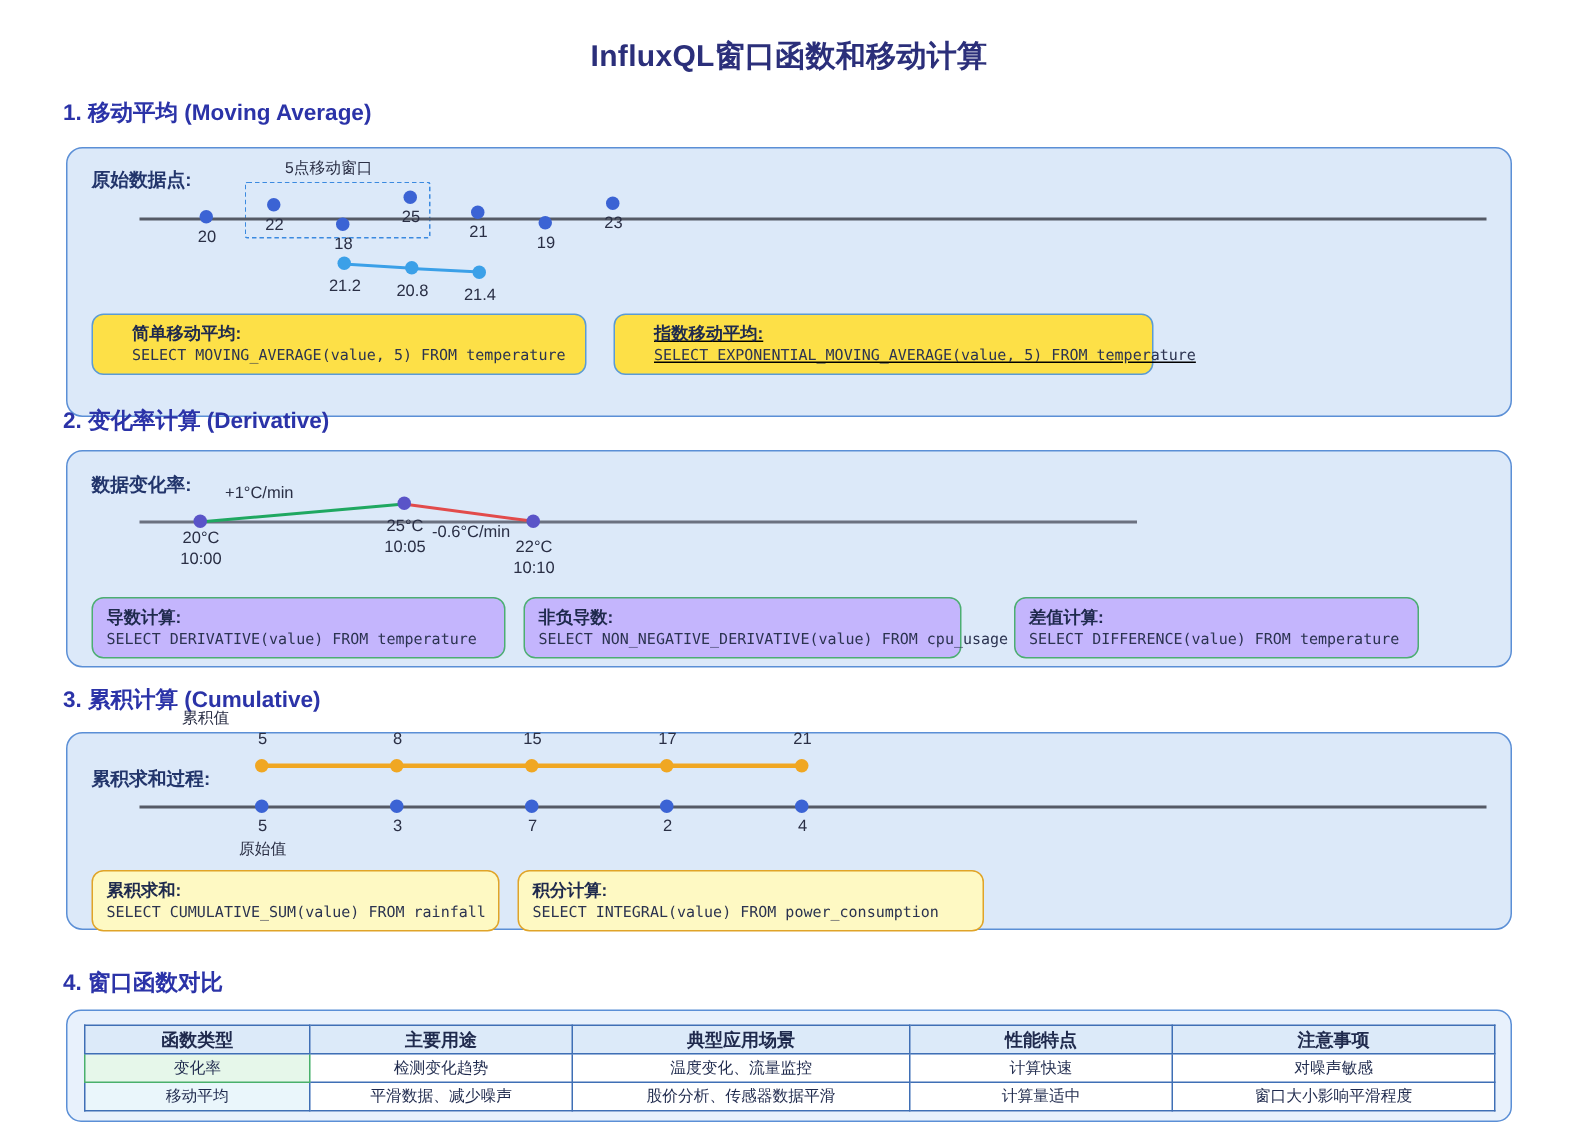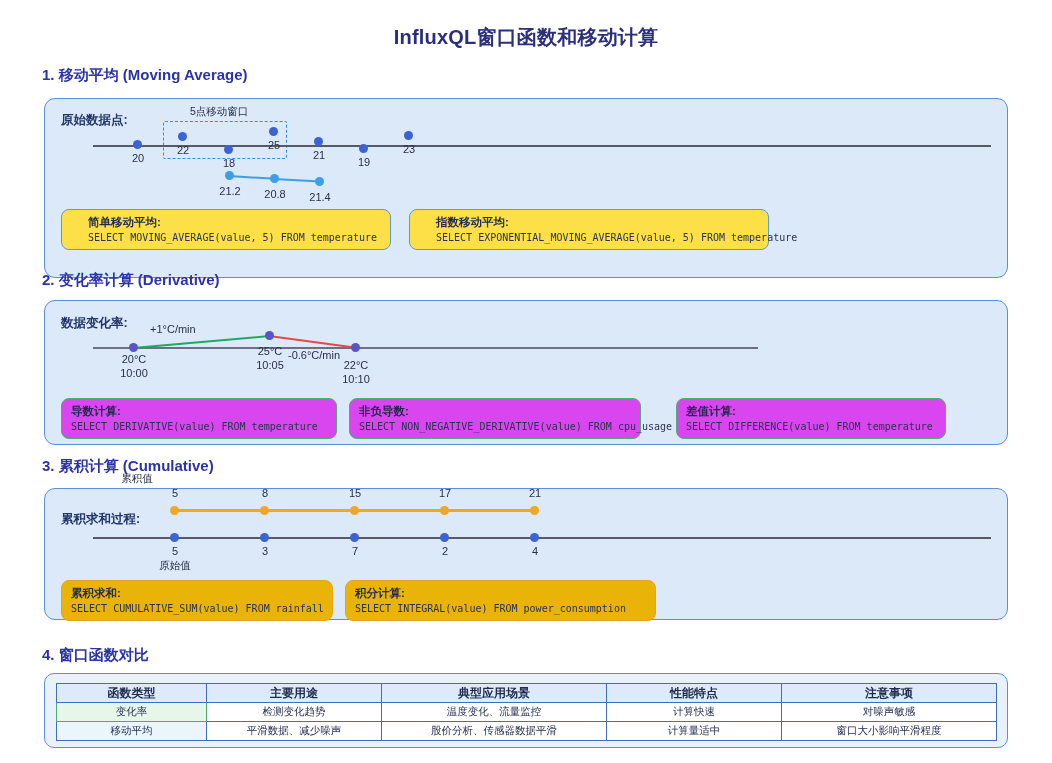--- a/index.html
+++ b/index.html
@@ -77,22 +77,22 @@
   .cum-line {
     position: absolute; height: 3px; background: #f0a723;
   }
 
   .codebox {
     position: absolute;
     border-radius: 8px;
     padding: 5px 9px 6px 9px;
   }
   .cb-blue { background: #fde047; border: 1.5px solid #5b9bd5; padding-left: 26px; }
-  .cb-green { background: #d946ef; border: 1.5px solid #4cae72; }
-  .cb-orange { background: #eab308; border: 1.5px solid #e0a428; }
+  .cb-green { background: #c4b5fd; border: 1.5px solid #4cae72; }
+  .cb-orange { background: #fef9c3; border: 1.5px solid #e0a428; }
   .cb-title {
     font-size: 11.5px; font-weight: bold; color: #1f2a4d; margin-bottom: 2px;
   }
   .cb-code {
     font-family: "DejaVu Sans Mono", "Liberation Mono", monospace;
     font-size: 10px; color: #2b3350; white-space: nowrap;
   }
 
   .tbl-panel {
     position: absolute; left: 44px; top: 673px; width: 964px; height: 75px;
@@ -158,21 +158,21 @@
     <div class="dot dot-lt" style="left:270px; top:78px;"></div>
 
     <div class="val" style="left:161px; top:86px; width:48px;">21.2</div>
     <div class="val" style="left:206px; top:89px; width:48px;">20.8</div>
     <div class="val" style="left:251px; top:92px; width:48px;">21.4</div>
 
     <div class="codebox cb-blue" style="left:16px; top:110px; width:330px;">
       <div class="cb-title">简单移动平均:</div>
       <div class="cb-code">SELECT MOVING_AVERAGE(value, 5) FROM temperature</div>
     </div>
-    <div class="codebox cb-blue" style="left:364px; top:110px; width:360px;">
+    <div class="codebox cb-blue" style="left:364px; top:110px; width:360px;text-decoration:underline;">
       <div class="cb-title">指数移动平均:</div>
       <div class="cb-code">SELECT EXPONENTIAL_MOVING_AVERAGE(value, 5) FROM temperature</div>
     </div>
   </div>
 
   <div class="sec-title" style="top:271px;">2. 变化率计算 (Derivative)</div>
 
   <div class="panel" style="left:44px; top:300px; width:964px; height:145px;">
 
     <div class="panel-label" style="left:16px; top:14px;">数据变化率:</div>

